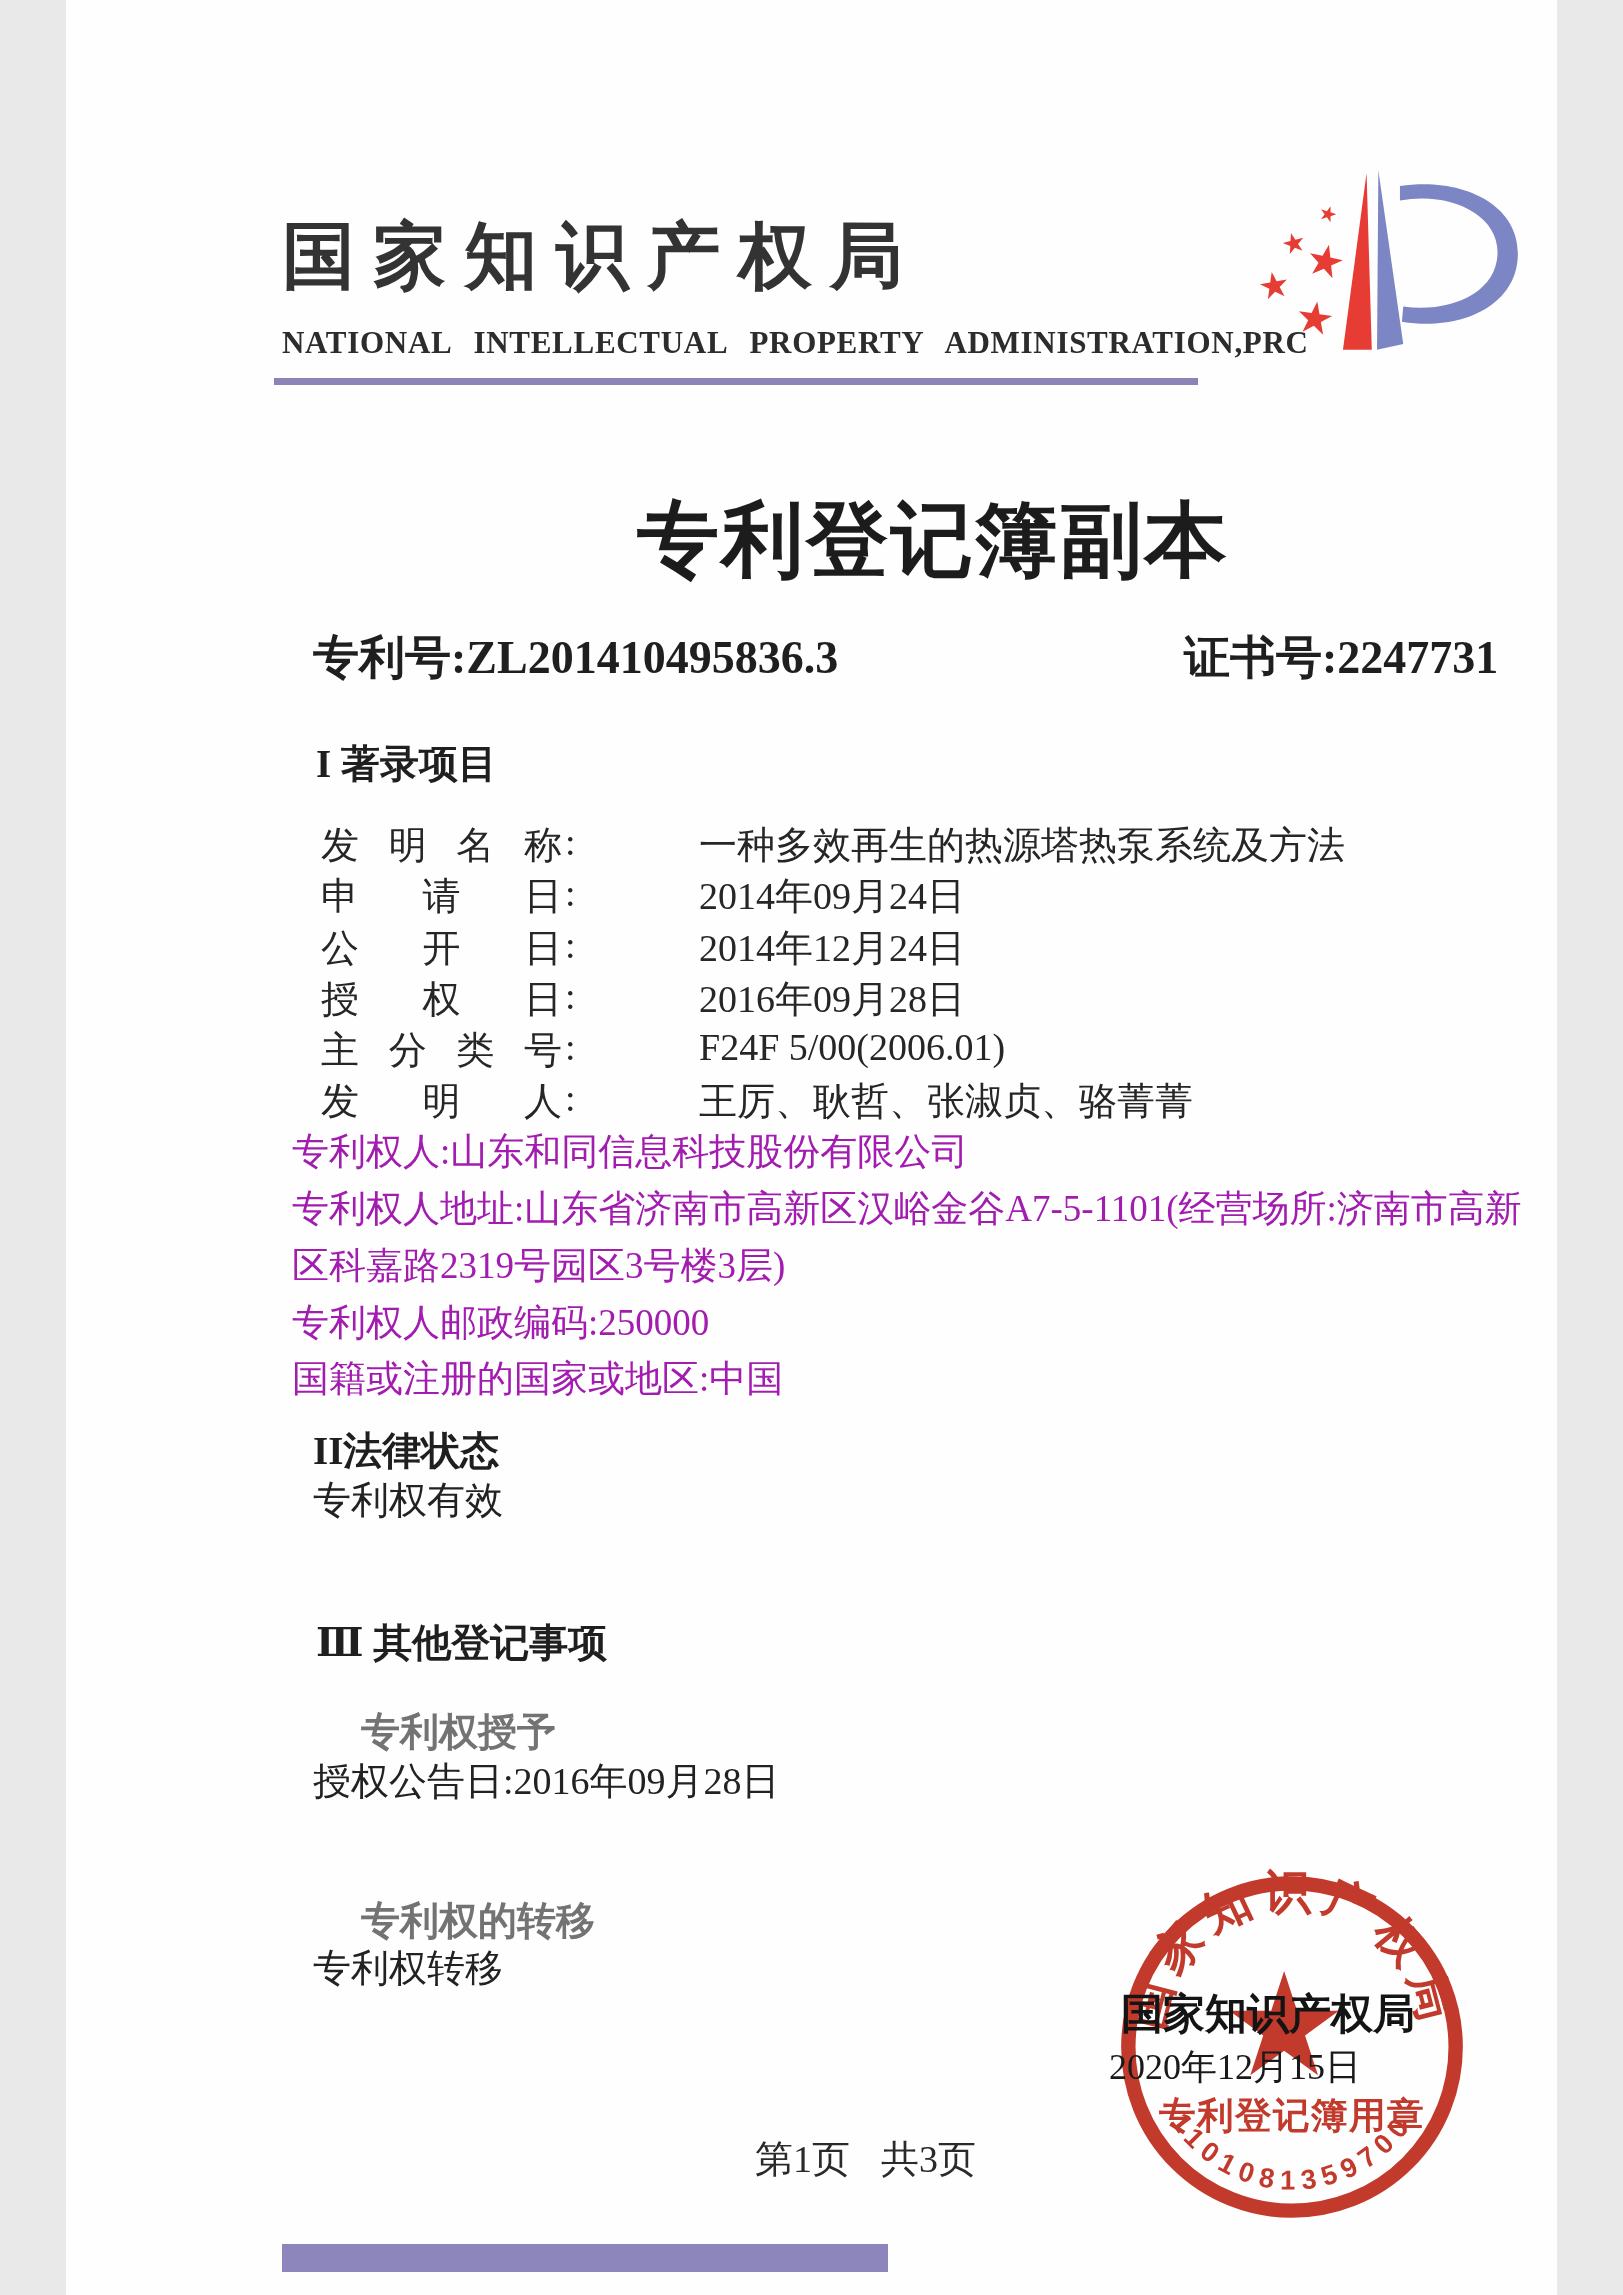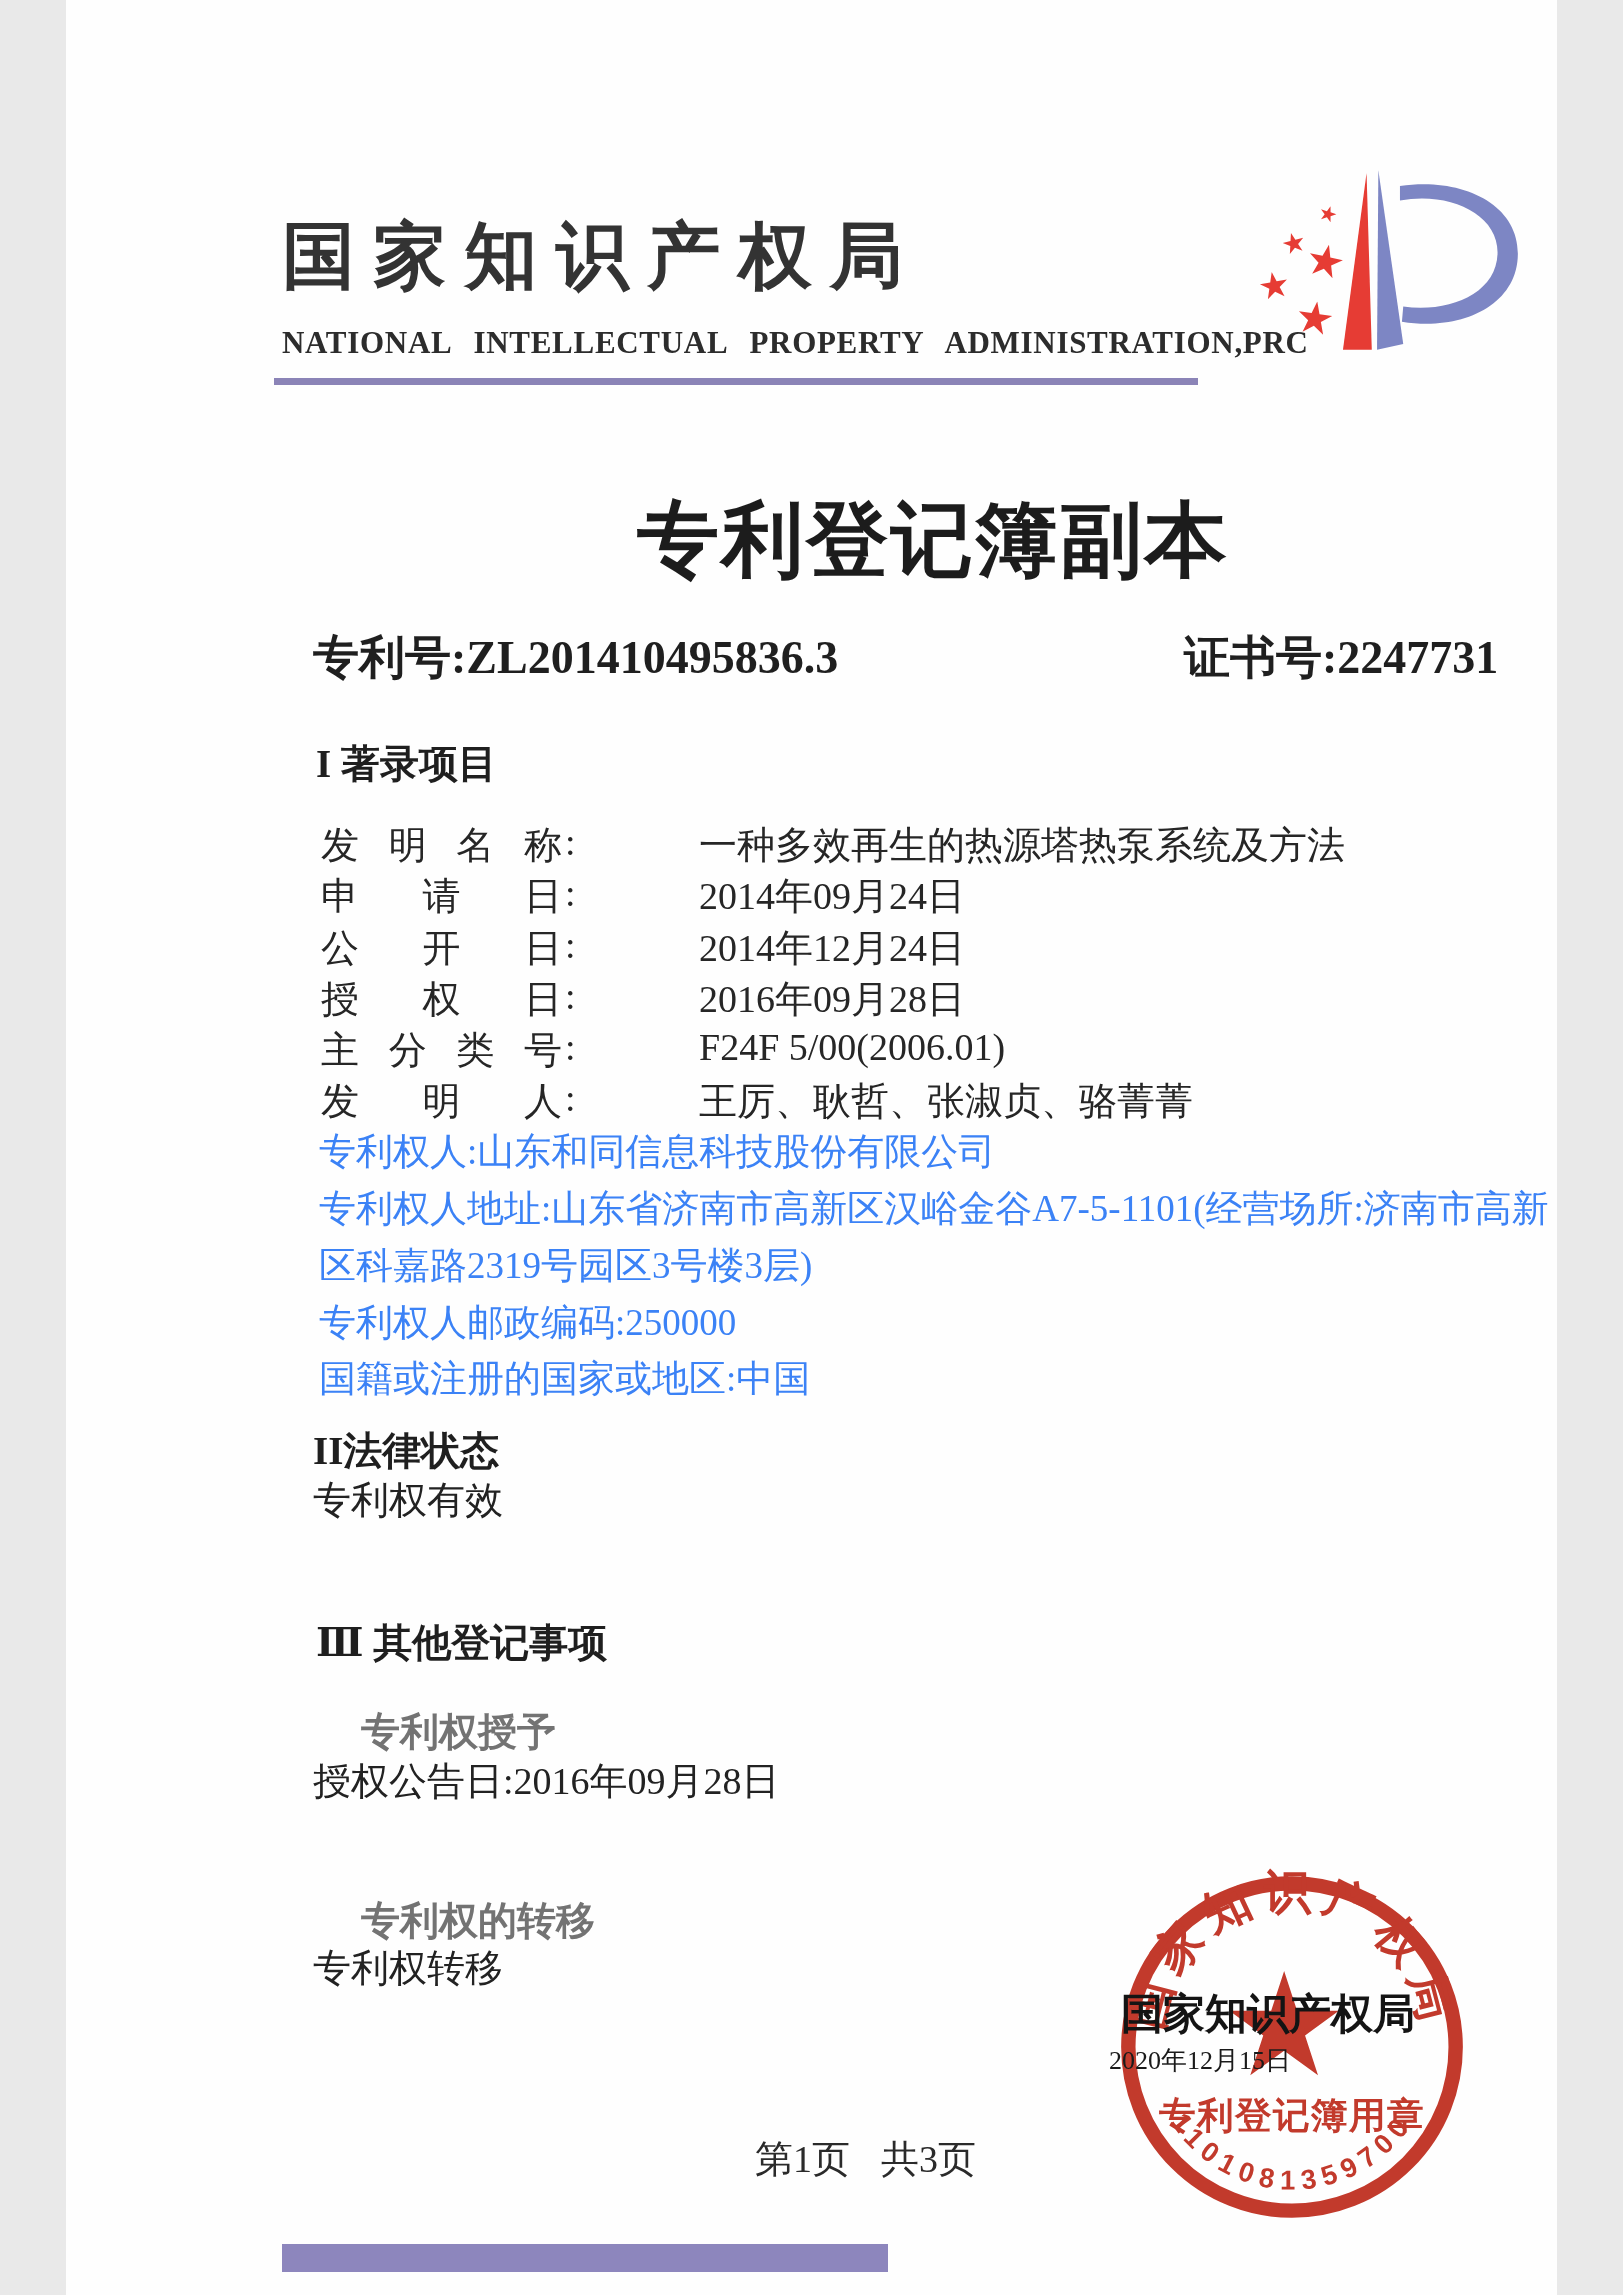--- a/index.html
+++ b/index.html
@@ -23,30 +23,30 @@
   .patent-no{position:absolute;left:247px;top:0;}
   .cert-no{position:absolute;left:1118px;top:0;}
 
   
   .sec-heading{font-size:39px;font-weight:700;color:#1f1f1f;}
   .s1-head{left:250px;top:737px;}
   .frow{left:0;top:0;width:1624px;height:46px;font-size:38px;font-weight:500;}
   .flabel{position:absolute;left:255px;top:0;width:241px;display:inline-flex;justify-content:space-between;}
   .fcolon{position:absolute;left:499px;top:0;}
   .fvalue{position:absolute;left:589px;top:0;margin-left:44px;}
-  .owner-line{left:253px;font-size:37px;font-weight:500;color:#3b82f6;}
+  .owner-line{left:226px;font-size:37px;font-weight:500;color:#a21caf;}
 
   
   .plain-line{font-size:38px;font-weight:500;color:#222;}
   .bold-line{font-size:39px;font-weight:700;color:#737373;margin-left:48px;}
 
   
   .seal-svg{left:1044px;top:1865px;width:364px;height:364px;z-index:1;}
   .seal-black1{left:1055px;top:1986px;font-size:42px;font-weight:700;color:#141414;z-index:2;}
-  .seal-black2{left:1043px;top:2043px;font-size:26px;font-weight:500;color:#1a1a1a;z-index:2;}
+  .seal-black2{left:1043px;top:2043px;font-size:36px;font-weight:500;color:#1a1a1a;z-index:2;}
 
   
   .page-info{left:689px;top:2134px;font-size:38px;color:#2a2a2a;}
   .page-info .gap{display:inline-block;width:31px;}
   .bottom-bar{left:216px;top:2244px;width:606px;height:27.5px;background:#8d86bd;}
   .brand{left:1518px;top:2277px;font-size:13.7px;font-weight:400;color:#e01616;
          font-family:"Liberation Sans","DejaVu Sans",sans-serif;letter-spacing:0.7px;}
 </style>
 </head>
 <body>

